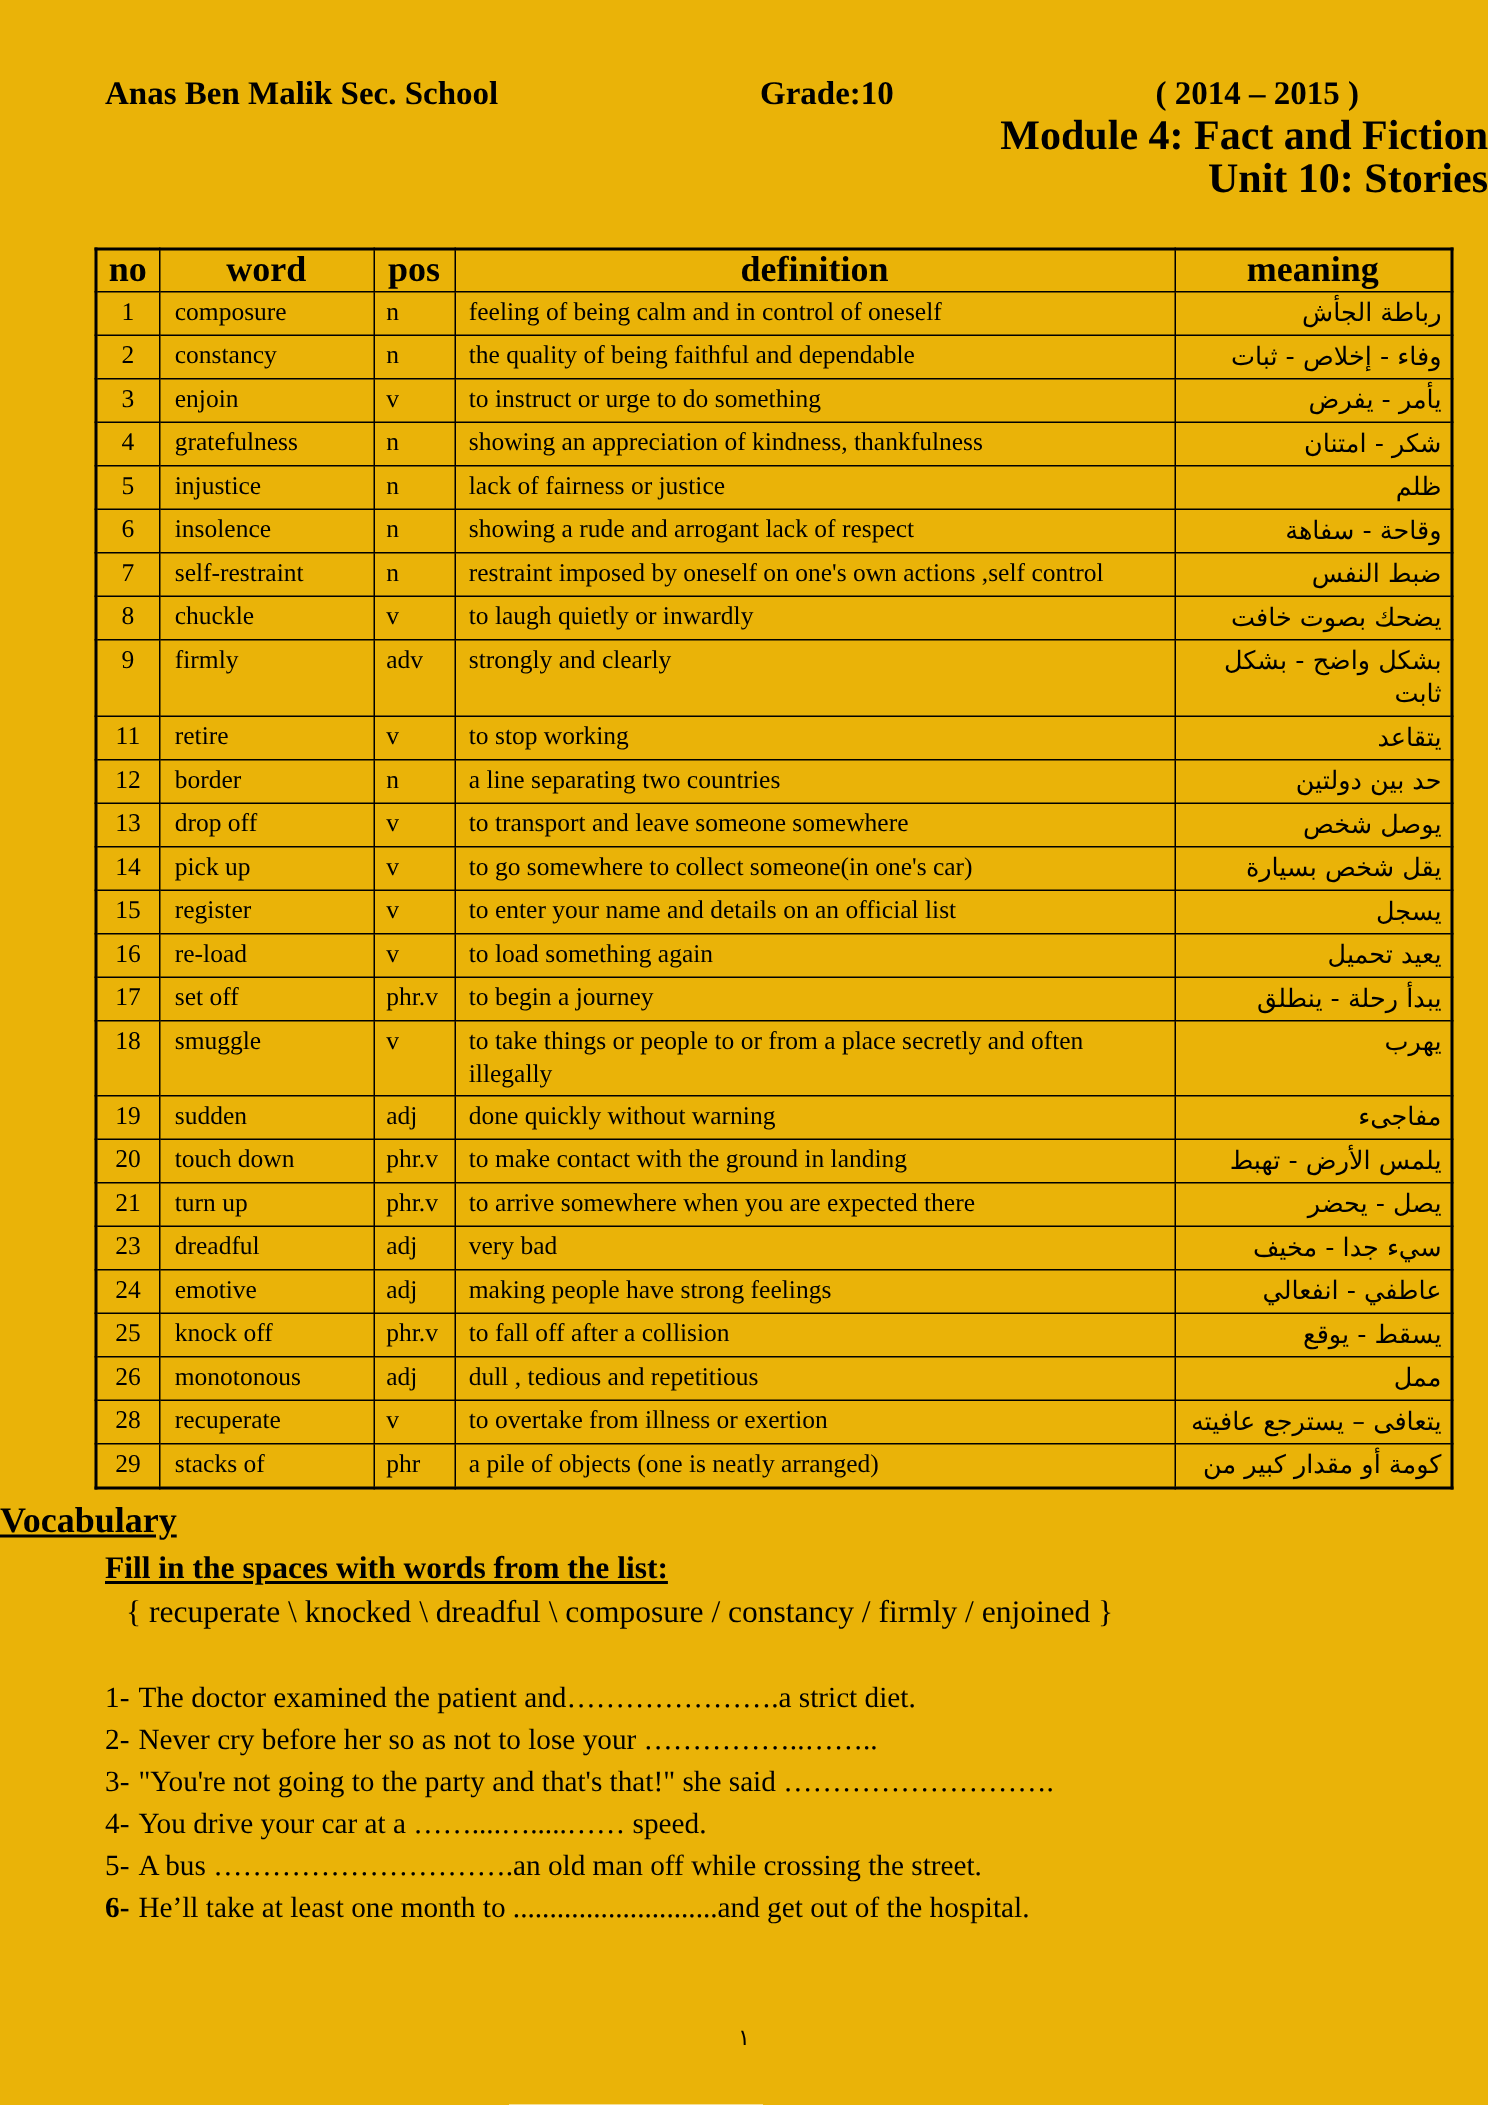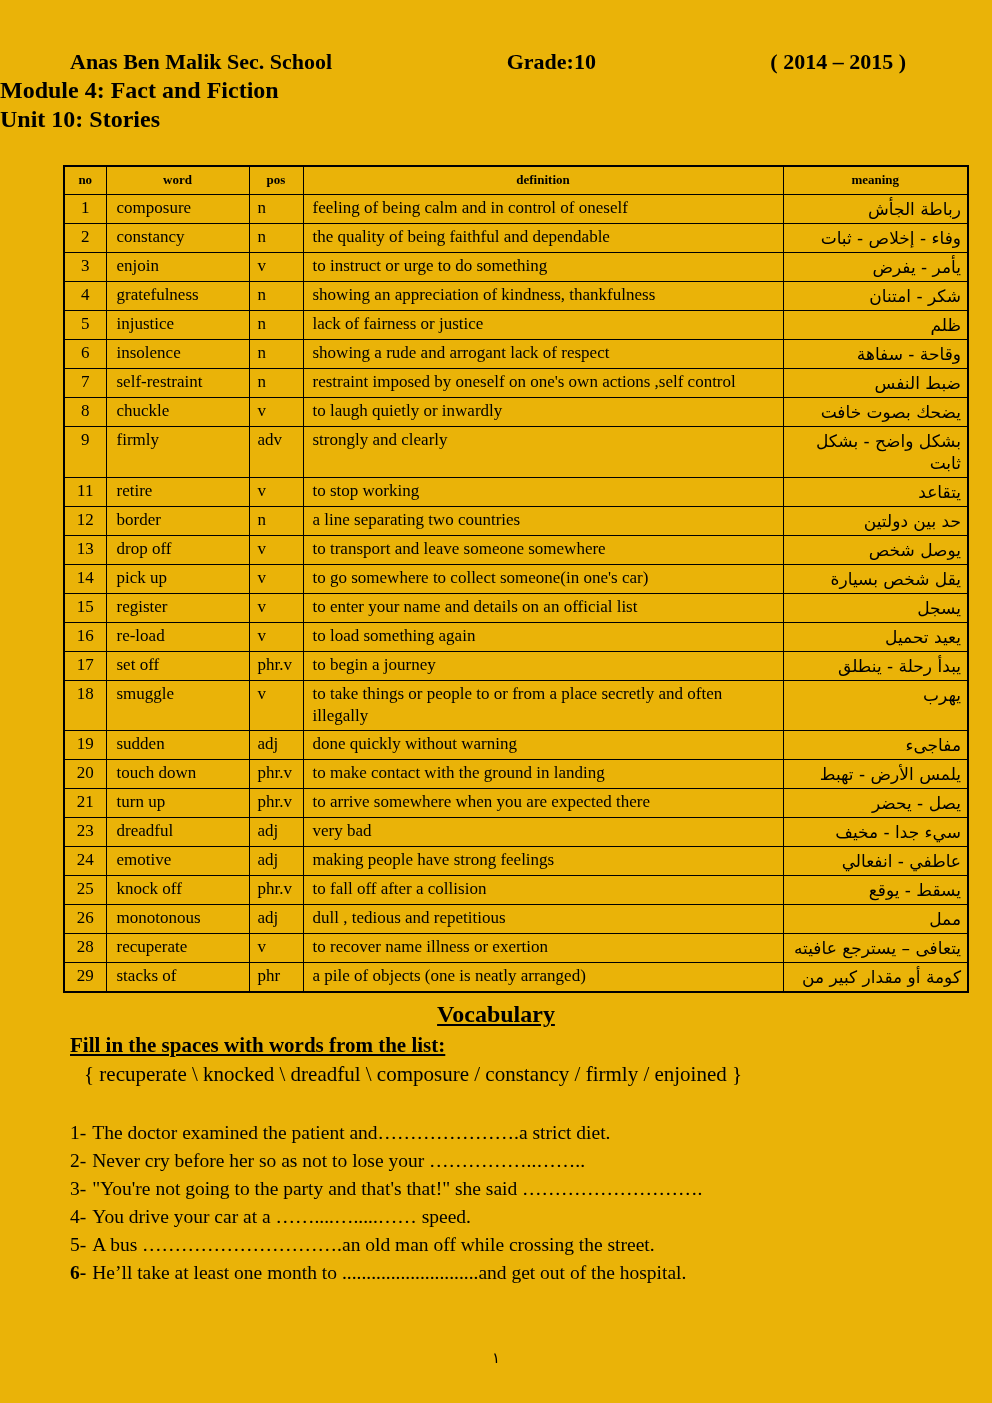--- a/index.html
+++ b/index.html
@@ -17,42 +17,42 @@
   .header-row {
     display: flex;
     justify-content: space-between;
     align-items: baseline;
     padding: 48px 86px 0 70px;
     font-weight: bold;
     font-size: 22px;
     line-height: 28px;
   }
   .center-line {
-    text-align: left;
-    font-weight: bold;
-    font-size: 24px;
+    text-align: right;
+    font-weight: bold;
+    font-size: 28px;
     line-height: 29px;
   }
   
   table.vocab {
     border-collapse: collapse;
     margin: 31px 0 0 63px;
     width: 904px;
     table-layout: fixed;
     border: 2px solid #000;
   }
   table.vocab th, table.vocab td {
     border: 1px solid #000;
     vertical-align: top;
     font-size: 17px;
     line-height: 22px;
   }
   table.vocab th {
     font-weight: bold;
-    font-size: 13px;
+    font-size: 24px;
     text-align: center;
     padding: 1px 2px 2px;
     line-height: 24px;
   }
   col.c-no { width: 42px; }
   col.c-word { width: 143px; }
   col.c-pos { width: 54px; }
   col.c-def { width: 480px; }
   col.c-meaning { width: 185px; }
   td.cell-no { text-align: center; font-size: 18px; padding: 2px 2px 3px; }
@@ -62,21 +62,20 @@
   td.cell-meaning {
     direction: rtl;
     text-align: right;
     font-family: "DejaVu Sans", sans-serif;
     font-size: 14.5px;
     padding: 3px 6px 3px 4px;
     line-height: 21px;
   }
   
   .vocab-title {
-    text-align: center;
     font-weight: bold;
     font-size: 24px;
     text-decoration: underline;
     margin-top: 5px;
     line-height: 32px;
   }
   .instruction {
     margin-left: 70px;
     font-weight: bold;
     font-size: 21px;
@@ -332,21 +331,21 @@
           <td class="cell-pos">adj</td>
           <td class="cell-def">dull , tedious and repetitious</td>
           <td class="cell-meaning" dir="rtl" lang="ar">ممل</td>
         </tr>
 
 
         <tr>
           <td class="cell-no">28</td>
           <td class="cell-word">recuperate</td>
           <td class="cell-pos">v</td>
-          <td class="cell-def">to recover name illness or exertion</td>
+          <td class="cell-def">to overtake from illness or exertion</td>
           <td class="cell-meaning" dir="rtl" lang="ar">يتعافى – يسترجع عافيته</td>
         </tr>
 
         <tr>
           <td class="cell-no">29</td>
           <td class="cell-word">stacks of</td>
           <td class="cell-pos">phr</td>
           <td class="cell-def">a pile of objects (one is neatly arranged)</td>
           <td class="cell-meaning" dir="rtl" lang="ar">كومة أو مقدار كبير من</td>
         </tr>

